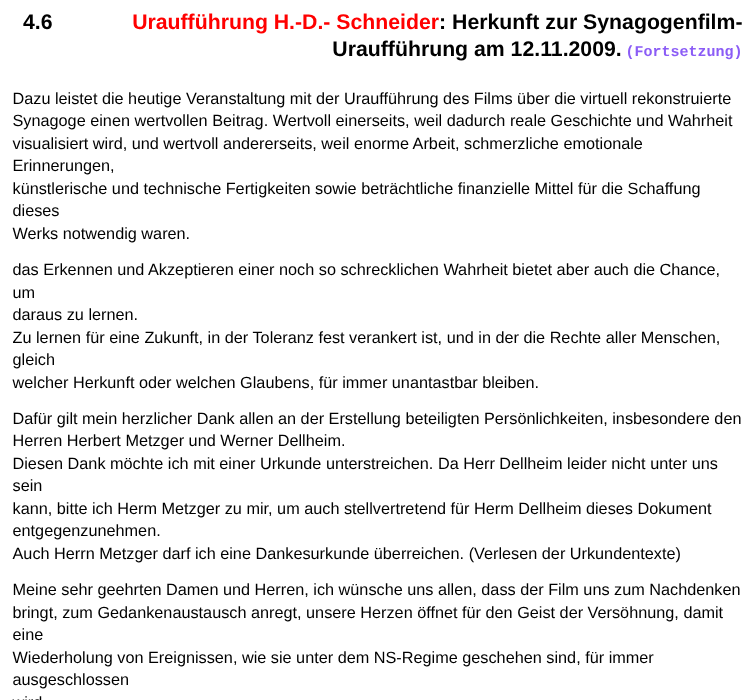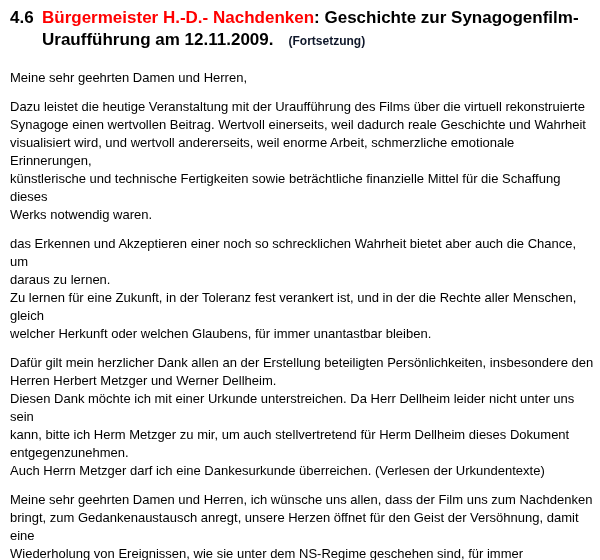--- a/index.html
+++ b/index.html
@@ -19,54 +19,55 @@
     width: 600px;
     padding: 7px 6px 0 10px;
   }
   .heading {
     display: flex;
     align-items: flex-start;
     font-weight: bold;
     font-size: 17px;
     line-height: 22px;
     margin: 0 0 17px 0;
+    text-align: right;
   }
   .h-num {
     flex: none;
     width: 32px;
   }
   .h-text {
     flex: 1;
   }
   .speaker-red {
     color: #ff0000;
   }
   .fortsetzung-blue {
-    color: #0f172a;
+    color: #8b5cf6;
     font-size: 12px;
-    margin-left: 15px;
+    margin-left: 3px;
+    font-family: Liberation Mono, monospace;
   }
   p.para {
     margin: 0 0 11px 0;
     font-size: 13px;
     line-height: 18px;
     white-space: pre-line;
   }
 </style>
 </head>
 <body>
 
 <div class="page">
 
   <div class="heading">
     <span class="h-num">4.6</span>
-    <div class="h-text"><span class="speaker-red">Bürgermeister H.-D.- Nachdenken</span><span>: Geschichte zur Synagogenfilm-</span><br><span>Uraufführung am 12.11.2009.</span><span class="fortsetzung-blue">(Fortsetzung)</span></div>
+    <div class="h-text"><span class="speaker-red">Uraufführung H.-D.- Schneider</span><span>: Herkunft zur Synagogenfilm-</span><br><span>Uraufführung am 12.11.2009.</span><span class="fortsetzung-blue">(Fortsetzung)</span></div>
   </div>
 
-  <p class="para">Meine sehr geehrten Damen und Herren,</p>
 
   <p class="para">Dazu leistet die heutige Veranstaltung mit der Uraufführung des Films über die virtuell rekonstruierte
 Synagoge einen wertvollen Beitrag. Wertvoll einerseits, weil dadurch reale Geschichte und Wahrheit
 visualisiert wird, und wertvoll andererseits, weil enorme Arbeit, schmerzliche emotionale Erinnerungen,
 künstlerische und technische Fertigkeiten sowie beträchtliche finanzielle Mittel für die Schaffung dieses
 Werks notwendig waren.</p>
 
   <p class="para">das Erkennen und Akzeptieren einer noch so schrecklichen Wahrheit bietet aber auch die Chance, um
 daraus zu lernen.
 Zu lernen für eine Zukunft, in der Toleranz fest verankert ist, und in der die Rechte aller Menschen, gleich

